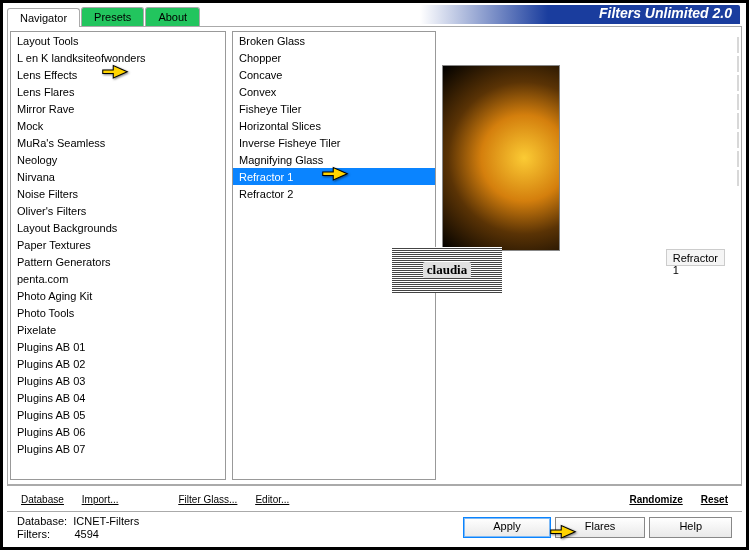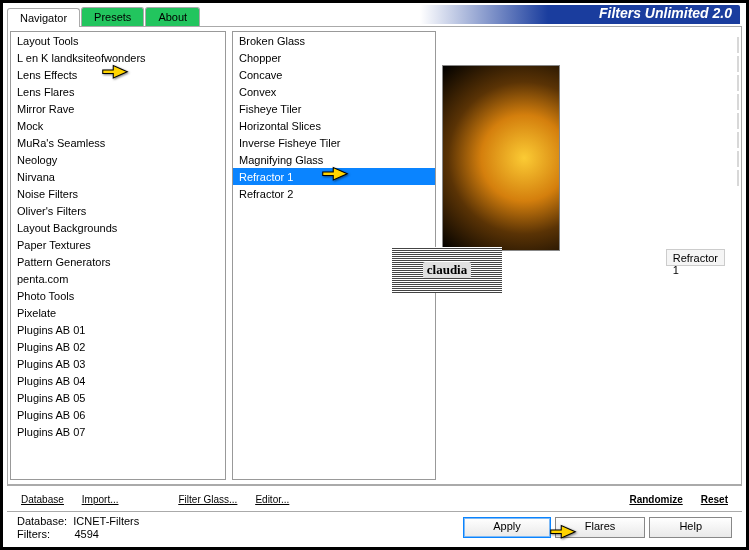--- a/index.html
+++ b/index.html
@@ -233,20 +233,21 @@
           <div class="li">Mock</div>
           <div class="li">MuRa's Seamless</div>
           <div class="li">Neology</div>
           <div class="li">Nirvana</div>
           <div class="li">Noise Filters</div>
           <div class="li">Oliver's Filters</div>
           <div class="li">Layout Backgrounds</div>
           <div class="li">Paper Textures</div>
           <div class="li">Pattern Generators</div>
           <div class="li">penta.com</div>
+          <div class="li">Photo Aging Kit</div>
           <div class="li">Photo Tools</div>
           <div class="li">Pixelate</div>
           <div class="li">Plugins AB 01</div>
           <div class="li">Plugins AB 02</div>
           <div class="li">Plugins AB 03</div>
           <div class="li">Plugins AB 04</div>
           <div class="li">Plugins AB 05</div>
           <div class="li">Plugins AB 06</div>
           <div class="li">Plugins AB 07</div>
         </div>

